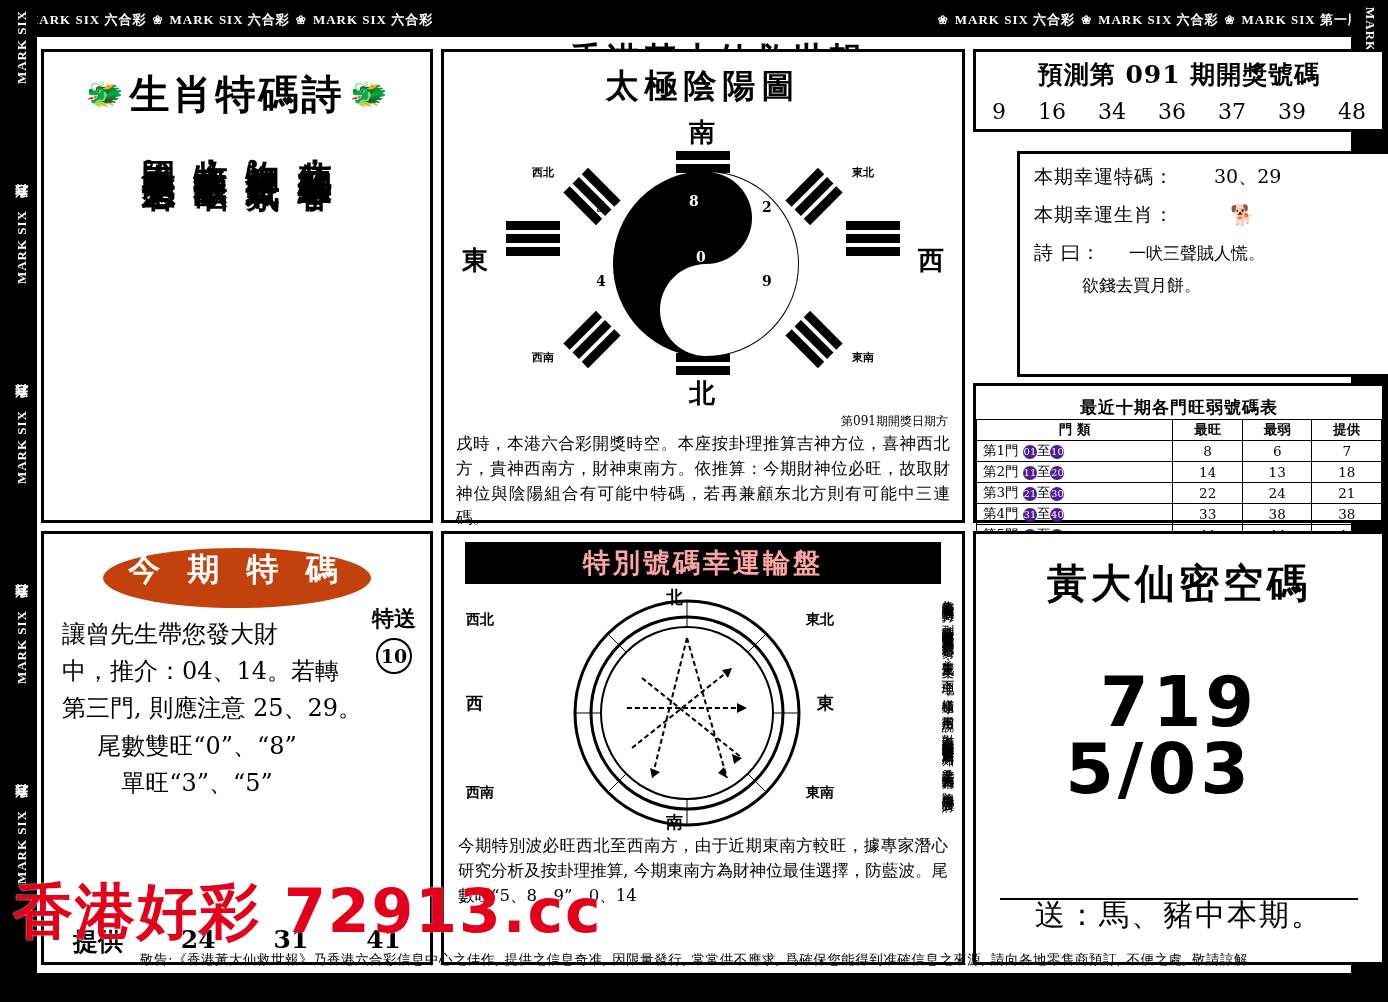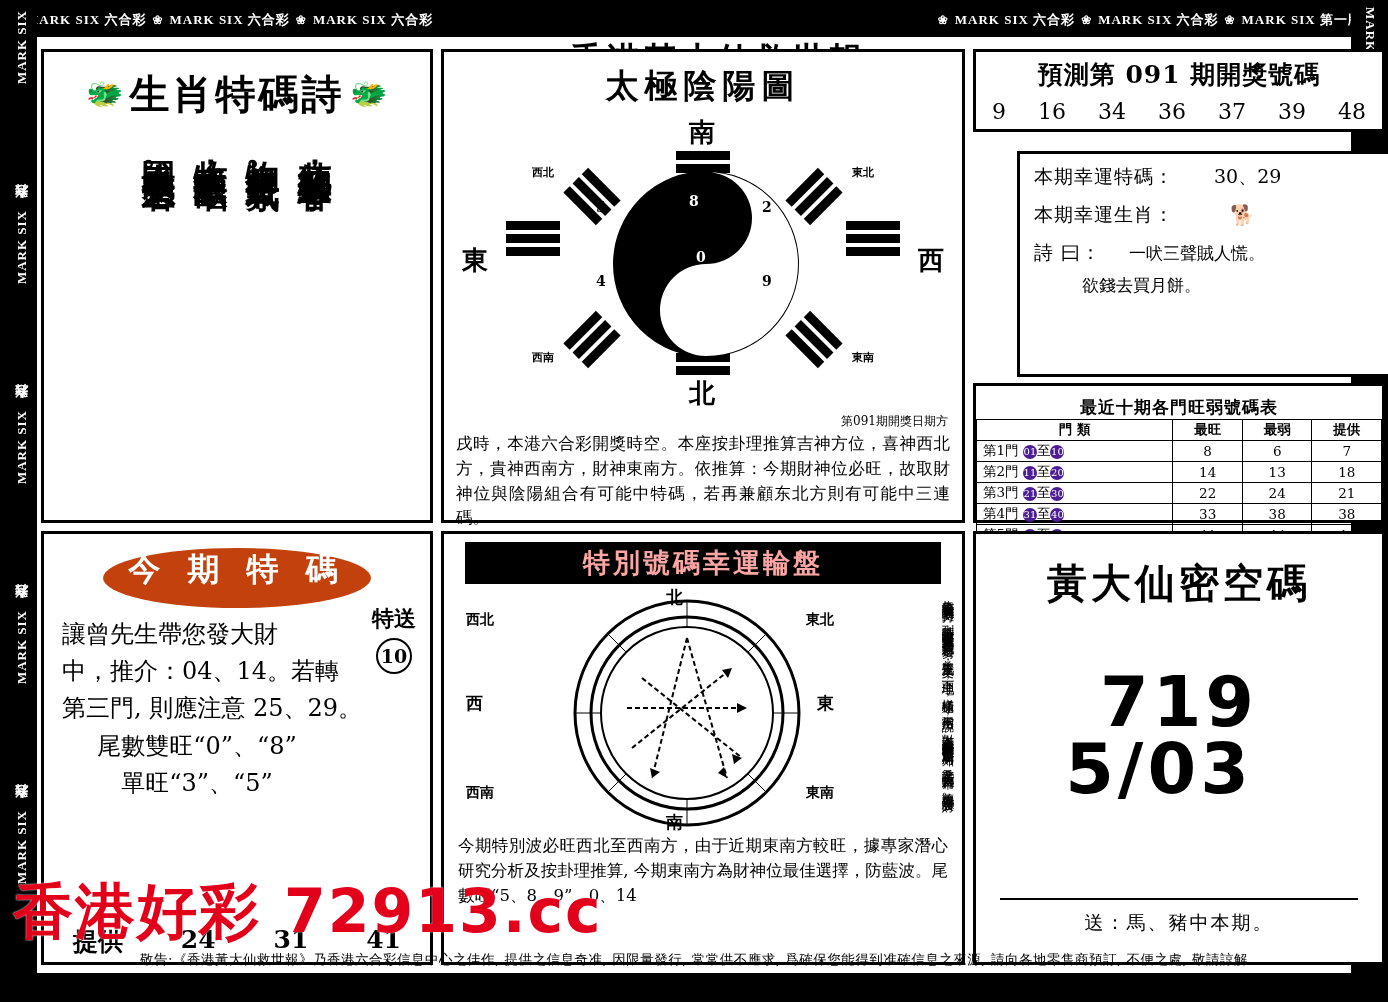--- a/index.html
+++ b/index.html
@@ -232,21 +232,21 @@
   .hand-digits {
     font-family:"DejaVu Sans", sans-serif;
     font-size:70px; font-weight:bold;
     text-align:center; line-height:0.95; margin-top:58px;
     letter-spacing:4px;
   }
   .hand-digits .l2 { margin-left:-40px; }
   .hand-footer {
     position:absolute; bottom:26px; left:0; right:0;
     text-align:center; font-family:Liberation Mono, monospace;
-    font-size:19px; letter-spacing:2px;
+    font-size:30px; letter-spacing:2px;
   }
   .hand-rule {
     position:absolute; bottom:62px; left:24px; right:24px;
     border-top:2px solid #000;
   }
 
   
   .watermark {
     position:absolute; left:10px; bottom:46px; width:900px;
     font-family:"DejaVu Sans", sans-serif;

